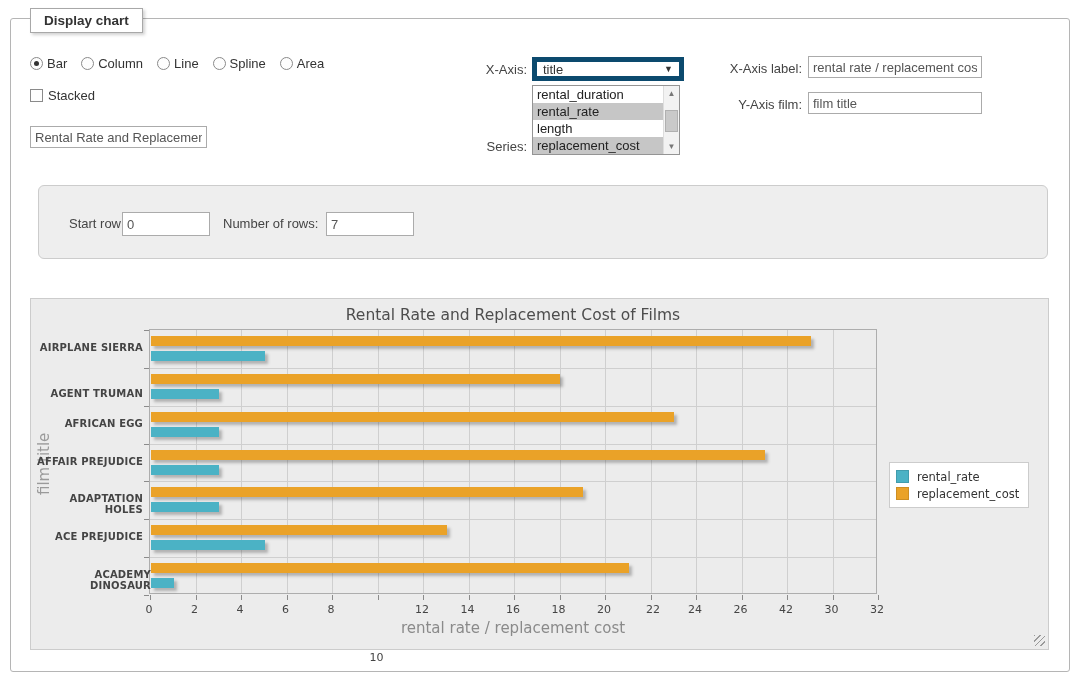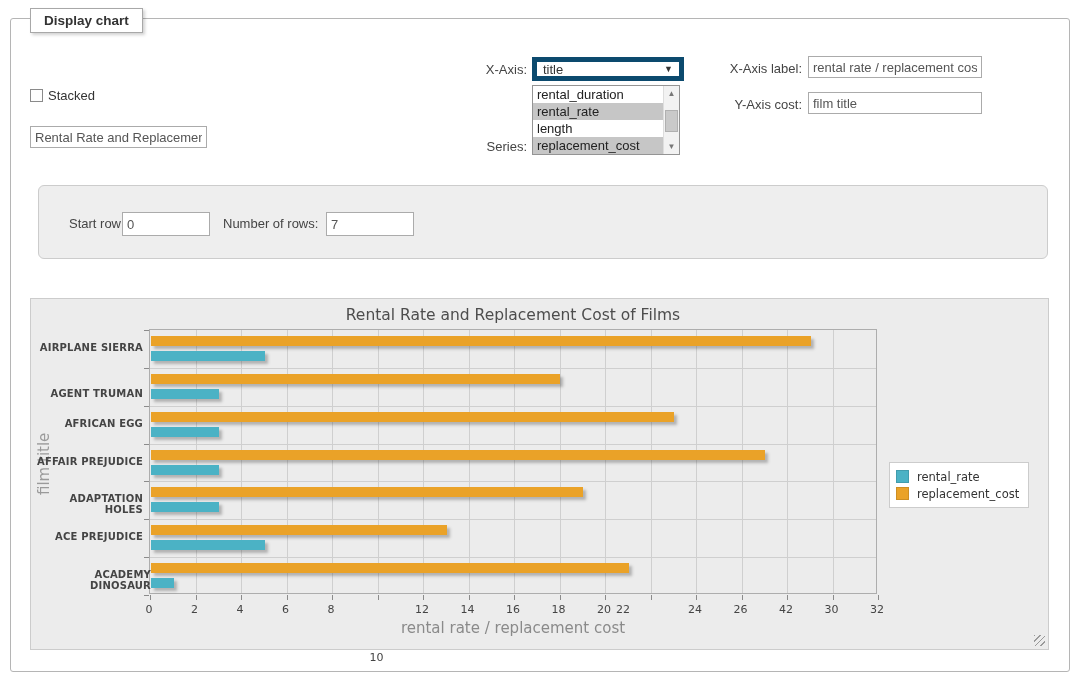--- a/index.html
+++ b/index.html
@@ -76,20 +76,42 @@
   .resize-handle { position:absolute; right:3px; bottom:3px; width:11px; height:11px;
                    background:repeating-linear-gradient(135deg,#9a9a9a 0 1px,transparent 1px 4px); }
 </style>
 </head>
 <body>
 
 <div id="page">
   <div class="fieldset"></div>
   <div class="fieldset-legend">Display chart</div>
 
+  <div class="radio-group">
+      <label class="radio-label">
+        <span class="radio on"></span>
+        <span>Bar</span>
+      </label>
+      <label class="radio-label">
+        <span class="radio"></span>
+        <span>Column</span>
+      </label>
+      <label class="radio-label">
+        <span class="radio"></span>
+        <span>Line</span>
+      </label>
+      <label class="radio-label">
+        <span class="radio"></span>
+        <span>Spline</span>
+      </label>
+      <label class="radio-label">
+        <span class="radio"></span>
+        <span>Area</span>
+      </label>
+    </div>
 
   <div class="checkbox-row">
     <span class="checkbox"></span>
     <span>Stacked</span>
   </div>
 
   <input class="txt" style="left: 30px; top: 126px; width: 177px;" value="Rental Rate and Replacement Cost of Films">
 
   <div class="lbl r" style="left:462px; top:62px; width:65px;">X-Axis:</div>
   <div class="select">
@@ -107,21 +129,21 @@
       </div>
     <div class="scrollbar">
       <div class="sb-btn sb-up">▲</div>
       <div class="sb-thumb"></div>
       <div class="sb-btn sb-down">▼</div>
     </div>
   </div>
 
   <div class="lbl r" style="left:717px; top:61px; width:85px;">X-Axis label:</div>
   <input class="txt" style="left: 808px; top: 56px; width: 174px;" value="rental rate / replacement cost">
-  <div class="lbl r" style="left:717px; top:97px; width:85px;">Y-Axis cost:</div>
+  <div class="lbl r" style="left:717px; top:97px; width:85px;">Y-Axis film:</div>
   <input class="txt" style="left: 808px; top: 92px; width: 174px;" value="film title">
 
   <div class="panel">
     <div class="lbl" style="left:30px; top:30px;">Start row:</div>
     <input class="txt" style="left: 83px; top: 26px; width: 88px; height: 24px;" value="0">
     <div class="lbl" style="left:184px; top:30px;">Number of rows:</div>
     <input class="txt" style="left: 287px; top: 26px; width: 88px; height: 24px;" value="7">
     <button class="go-btn">Go</button>
   </div>
 
@@ -204,21 +226,21 @@
         <div class="xtick-label" style="left: 143.5px; top: 304px;">2</div>
         <div class="xtick-label" style="left: 189px; top: 304px;">4</div>
         <div class="xtick-label" style="left: 234.5px; top: 304px;">6</div>
         <div class="xtick-label" style="left: 280px; top: 304px;">8</div>
         <div class="xtick-label" style="left: 325.5px; top: 304px; margin-top: 48px;">10</div>
         <div class="xtick-label" style="left: 371px; top: 304px;">12</div>
         <div class="xtick-label" style="left: 416.5px; top: 304px;">14</div>
         <div class="xtick-label" style="left: 462px; top: 304px;">16</div>
         <div class="xtick-label" style="left: 507.5px; top: 304px;">18</div>
         <div class="xtick-label" style="left: 553px; top: 304px;">20</div>
-        <div class="xtick-label" style="left: 572px; top: 304px;">22</div>
+        <div class="xtick-label" style="left: 602px; top: 304px;">22</div>
         <div class="xtick-label" style="left: 644px; top: 304px;">24</div>
         <div class="xtick-label" style="left: 689.5px; top: 304px;">26</div>
         <div class="xtick-label" style="left: 735px; top: 304px;">42</div>
         <div class="xtick-label" style="left: 780.5px; top: 304px;">30</div>
         <div class="xtick-label" style="left: 826px; top: 304px;">32</div>
       </div>
     <div class="xaxis-title">rental rate / replacement cost</div>
     <div class="legend" id="legend">
         <div class="legend-row">
           <span class="legend-swatch" style="background: rgb(75, 178, 197);"></span>

